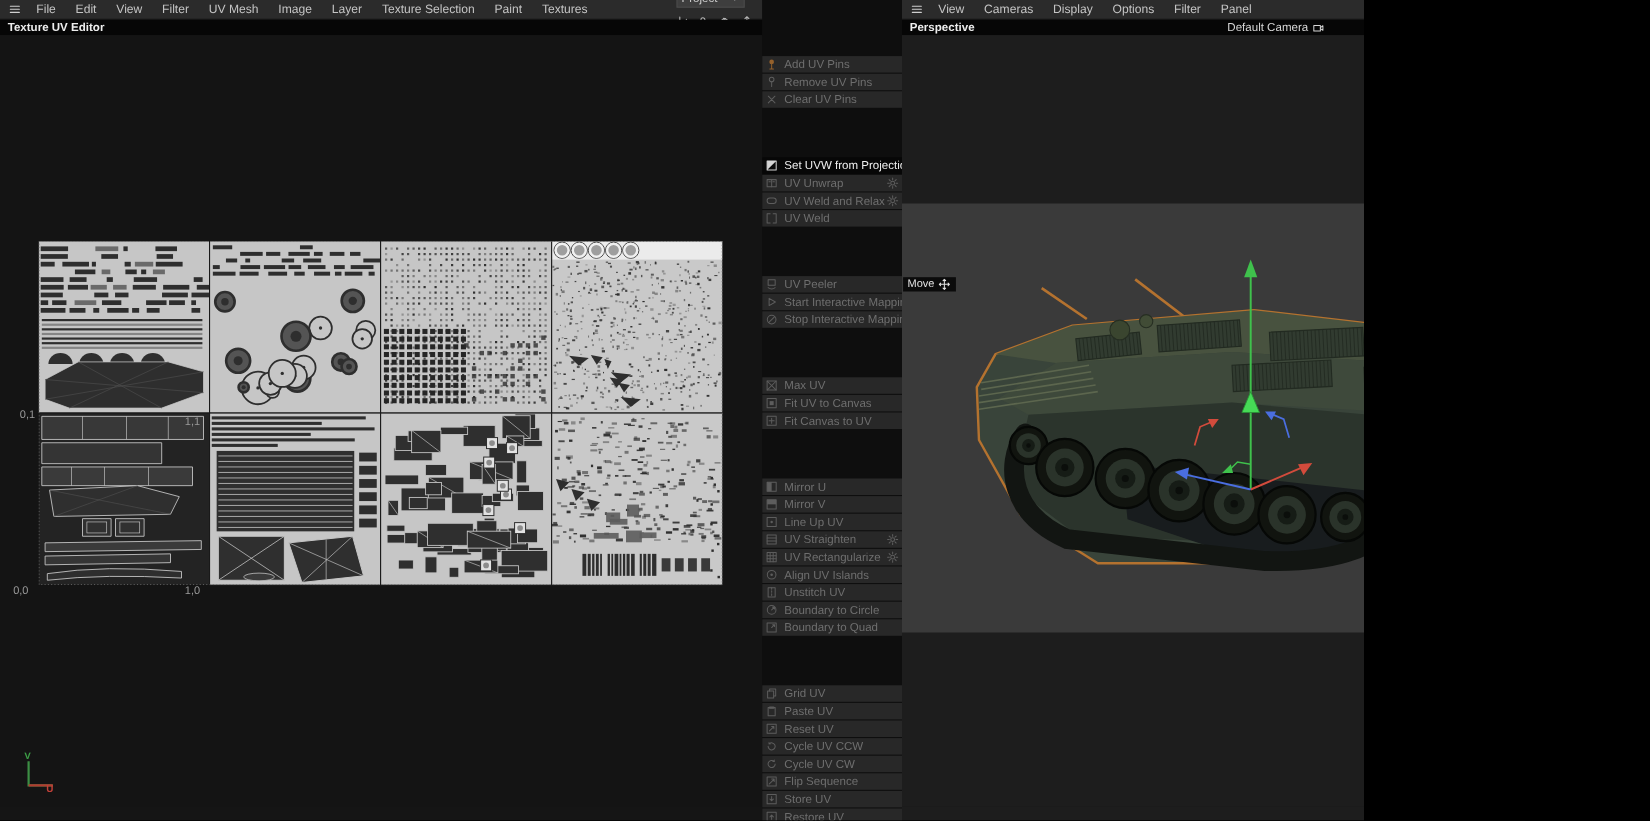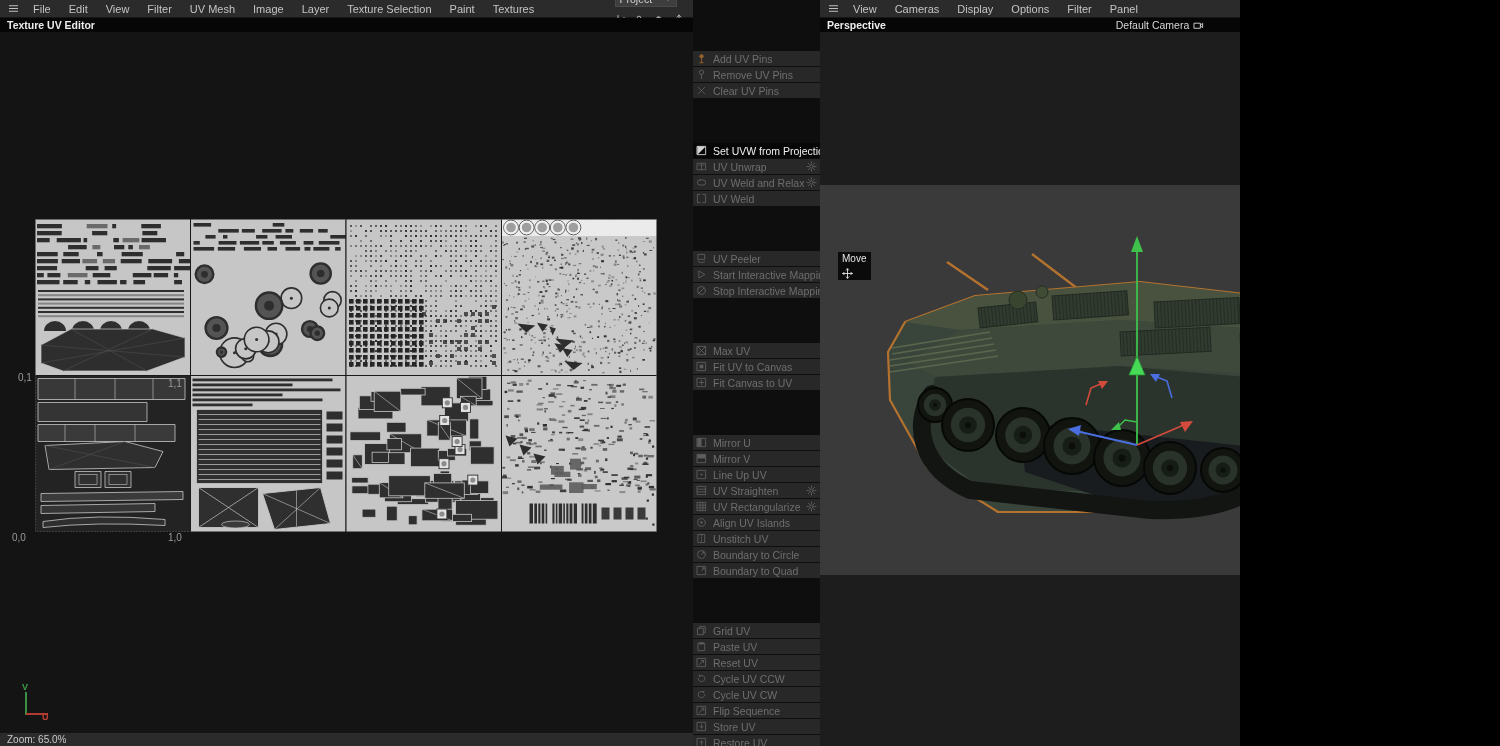--- a/index.html
+++ b/index.html
@@ -37,22 +37,22 @@
                      margin-right:5px;color:#5d5d5d;flex:none;}
   .cmd-row.accent .cmd-icon{color:#95612c;}
   .cmd-row .cmd-gear{margin-left:auto;display:flex;color:#5f5f5f;flex:none;}
   .cmd-row.active{background:#070707;color:#efefef;}
   .cmd-row.active .cmd-icon{color:#d3d3d3;}
   
   #right-pane{position:absolute;left:820px;top:0;width:680px;height:746px;background:#1d1d1d;}
   #viewport{position:absolute;top:32px;left:0;right:0;bottom:13px;background:#1d1d1d;overflow:hidden;}
   #cam-center{position:absolute;left:0;right:0;top:0;height:14px;display:flex;align-items:center;
               justify-content:center;gap:4px;pointer-events:none;font-weight:normal;color:#d6d6d6;}
-  #move-chip{position:absolute;left:18px;top:220px;display:flex;align-items:flex-start;gap:4px;background:#0b0b0b;
-             color:#e4e4e4;font-size:10px;padding:1px 5px 1px 4px;flex-direction:column;}
+  #move-chip{position:absolute;left:1px;top:220px;display:flex;align-items:center;gap:4px;background:#0b0b0b;
+             color:#e4e4e4;font-size:10px;padding:1px 5px 1px 4px;}
   #right-status{justify-content:space-between;}
 </style>
 </head>
 <body>
 
 <div id="app">
 
   <div id="left-pane">
     <div class="menubar">
       <span class="hamb">
@@ -2018,23 +2018,20 @@
       <span class="uvlabel" style="left:168px;top:346px;">1,1</span>
       <span class="uvlabel" style="left:12px;top:500px;">0,0</span>
       <span class="uvlabel" style="left:168px;top:500px;">1,0</span>
       <svg id="uv-axis" viewBox="0 0 40 36">
         <path d="M10 8 V30 H32" stroke="#3c8f44" fill="none" stroke-width="2"></path>
         <path d="M10 30 H32" stroke="#b23a30" fill="none" stroke-width="2"></path>
         <text id="ax-v" x="6" y="6" font-size="9" font-weight="bold" fill="#3c9e46">V</text>
         <text id="ax-u" x="26" y="36" font-size="9" font-weight="bold" fill="#c24038">U</text>
       </svg>
     </div>
-    <div class="statusbar">
-      <span>Zoom: 65.0%</span>
-    </div>
   </div>
 
   <div id="cmd-panel">
     <div id="cmd-groups">
         <div class="cmd-group">
           <div class="cmd-row accent">
             <span class="cmd-icon">
               <svg class="ic" viewBox="0 0 12 12" width="11" height="11">
                 <circle cx="6" cy="3.6" r="2.3" class="f"></circle>
                 <path d="M6 5.9V10.6M4.2 10.6h3.6"></path>

